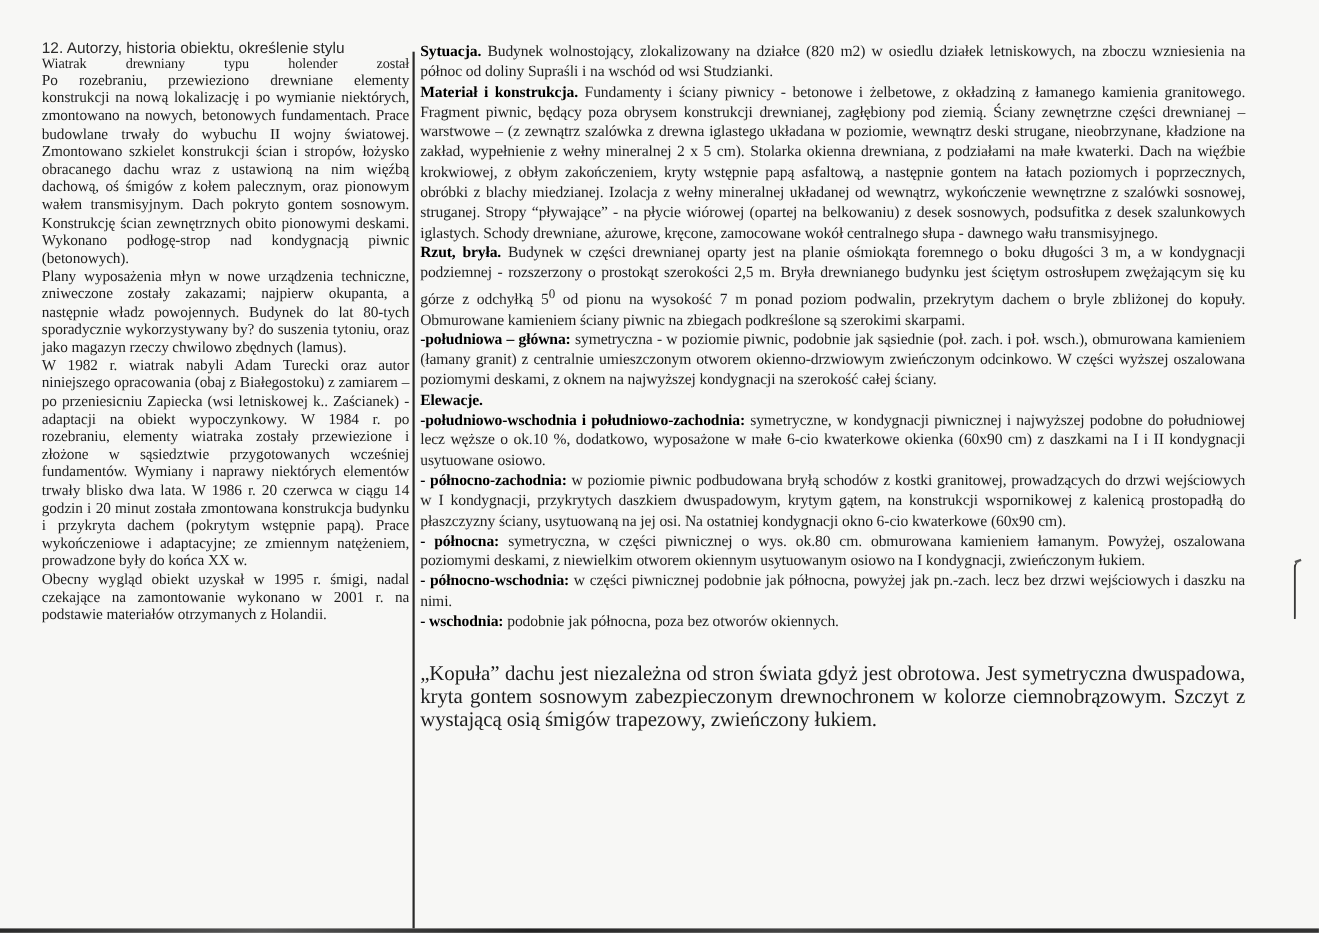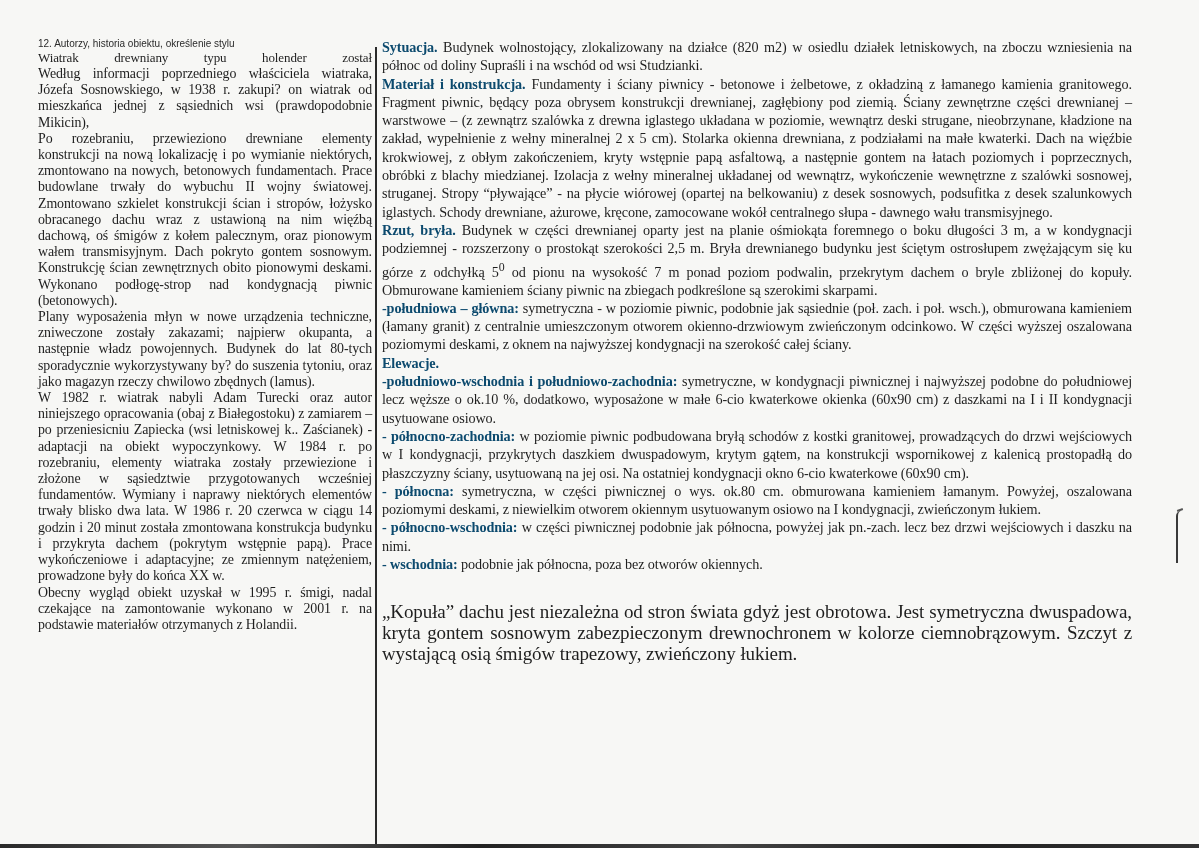--- a/index.html
+++ b/index.html
@@ -15,49 +15,48 @@
     background: linear-gradient(90deg,#2a2a2a,#555 20%,#222 40%,#444 60%,#222 80%,#333);
   }
   .col-left { position: absolute; left: 38px; top: 38px; width: 334px; }
   .col-right { position: absolute; left: 382px; top: 38px; width: 750px; }
   .divider {
     position: absolute; left: 375px; top: 47px; width: 2px; height: 797px;
     background: #2a2a2a;
   }
   .section-label {
     font-family: "Liberation Sans", "DejaVu Sans", sans-serif;
-    font-size: 10px; color: #2b2b2b; line-height: 11px;
+    font-size: 14px; color: #2b2b2b; line-height: 11px;
     white-space: nowrap; margin-bottom: 0px;
   }
   .p {
     font-size: 13.9px; line-height: 16.2px; text-align: justify;
     margin: 0; letter-spacing: -0.1px;
   }
   .p.big { font-size: 13px; line-height: 17px; text-align-last: justify; word-spacing: 20px; }
   .right .p { font-size: 14.2px; line-height: 18.3px; }
   .right .p.final { font-size: 19px; line-height: 21px; margin-top: 28px; }
-  b { font-weight: bold; color: #0c4a6e; }
+  b { font-weight: bold; color: #000000; }
   .pencil-mark {
     position: absolute; left: 1176px; top: 511px; width: 3px; height: 52px;
     border-left: 2px solid #3a3a3a; border-top-left-radius: 8px;
   }
   .pencil-mark::before {
     content: ""; position: absolute; left: -1px; top: -2px; width: 6px; height: 2px;
     background: #555; transform: rotate(-20deg);
   }
 </style>
 </head>
 <body>
 
 <div class="page">
 
   <div class="col-left">
     <div class="section-label">12. Autorzy, historia obiektu, określenie stylu</div>
     <p class="p big">Wiatrak drewniany typu holender został</p>
-    <p class="p">Według informacji poprzedniego właściciela wiatraka, Józefa Sosnowskiego, w 1938 r. zakupi? on wiatrak od mieszkańca jednej z sąsiednich wsi (prawdopodobnie Mikicin),</p>
     <p class="p">Po rozebraniu, przewieziono drewniane elementy konstrukcji na nową lokalizację i po wymianie niektórych, zmontowano na nowych, betonowych fundamentach. Prace budowlane trwały do wybuchu II wojny światowej. Zmontowano szkielet konstrukcji ścian i stropów, łożysko obracanego dachu wraz z ustawioną na nim więźbą dachową, oś śmigów z kołem palecznym, oraz pionowym wałem transmisyjnym. Dach pokryto gontem sosnowym. Konstrukcję ścian zewnętrznych obito pionowymi deskami. Wykonano podłogę-strop nad kondygnacją piwnic (betonowych).</p>
     <p class="p">Plany wyposażenia młyn w nowe urządzenia techniczne, zniweczone zostały zakazami; najpierw okupanta, a następnie władz powojennych. Budynek do lat 80-tych sporadycznie wykorzystywany by? do suszenia tytoniu, oraz jako magazyn rzeczy chwilowo zbędnych (lamus).</p>
     <p class="p">W 1982 r. wiatrak nabyli Adam Turecki oraz autor niniejszego opracowania (obaj z Białegostoku) z zamiarem – po przeniesicniu Zapiecka (wsi letniskowej k.. Zaścianek) - adaptacji na obiekt wypoczynkowy. W 1984 r. po rozebraniu, elementy wiatraka zostały przewiezione i złożone w sąsiedztwie przygotowanych wcześniej fundamentów. Wymiany i naprawy niektórych elementów trwały blisko dwa lata. W 1986 r. 20 czerwca w ciągu 14 godzin i 20 minut została zmontowana konstrukcja budynku i przykryta dachem (pokrytym wstępnie papą). Prace wykończeniowe i adaptacyjne; ze zmiennym natężeniem, prowadzone były do końca XX w.</p>
     <p class="p">Obecny wygląd obiekt uzyskał w 1995 r. śmigi, nadal czekające na zamontowanie wykonano w 2001 r. na podstawie materiałów otrzymanych z Holandii.</p>
   </div>
 
   <div class="divider"></div>
 
   <div class="col-right right">
 

